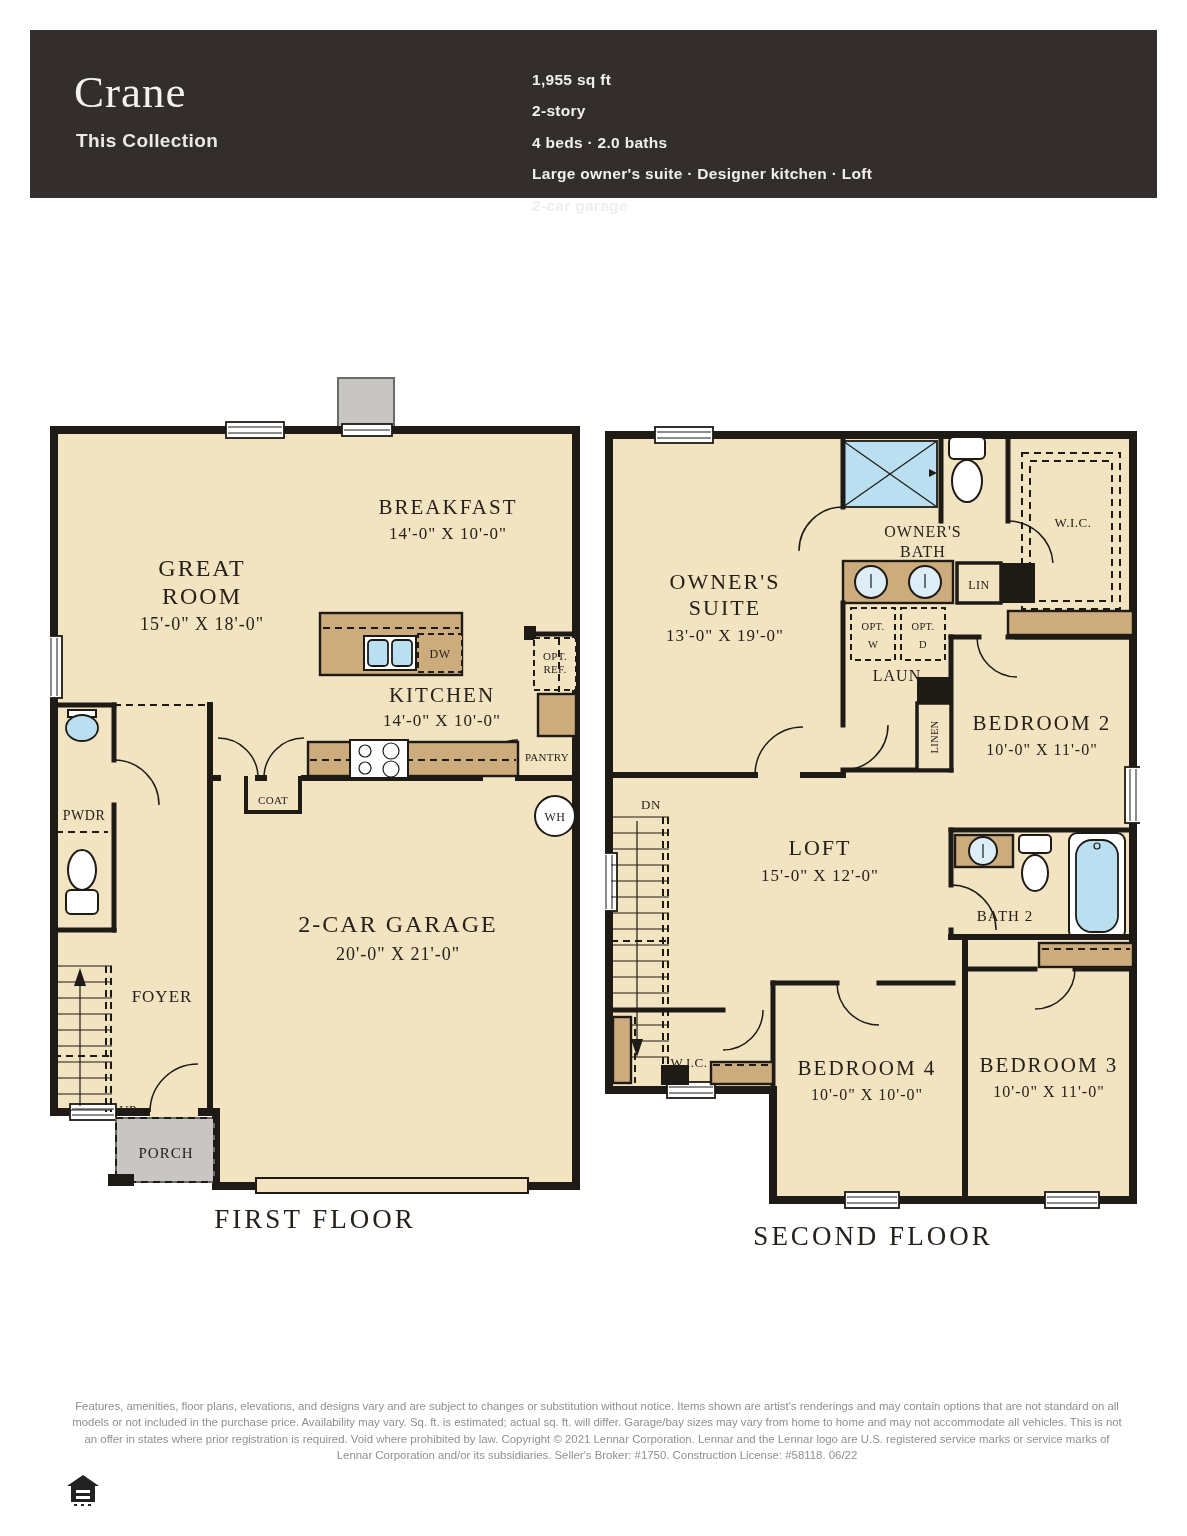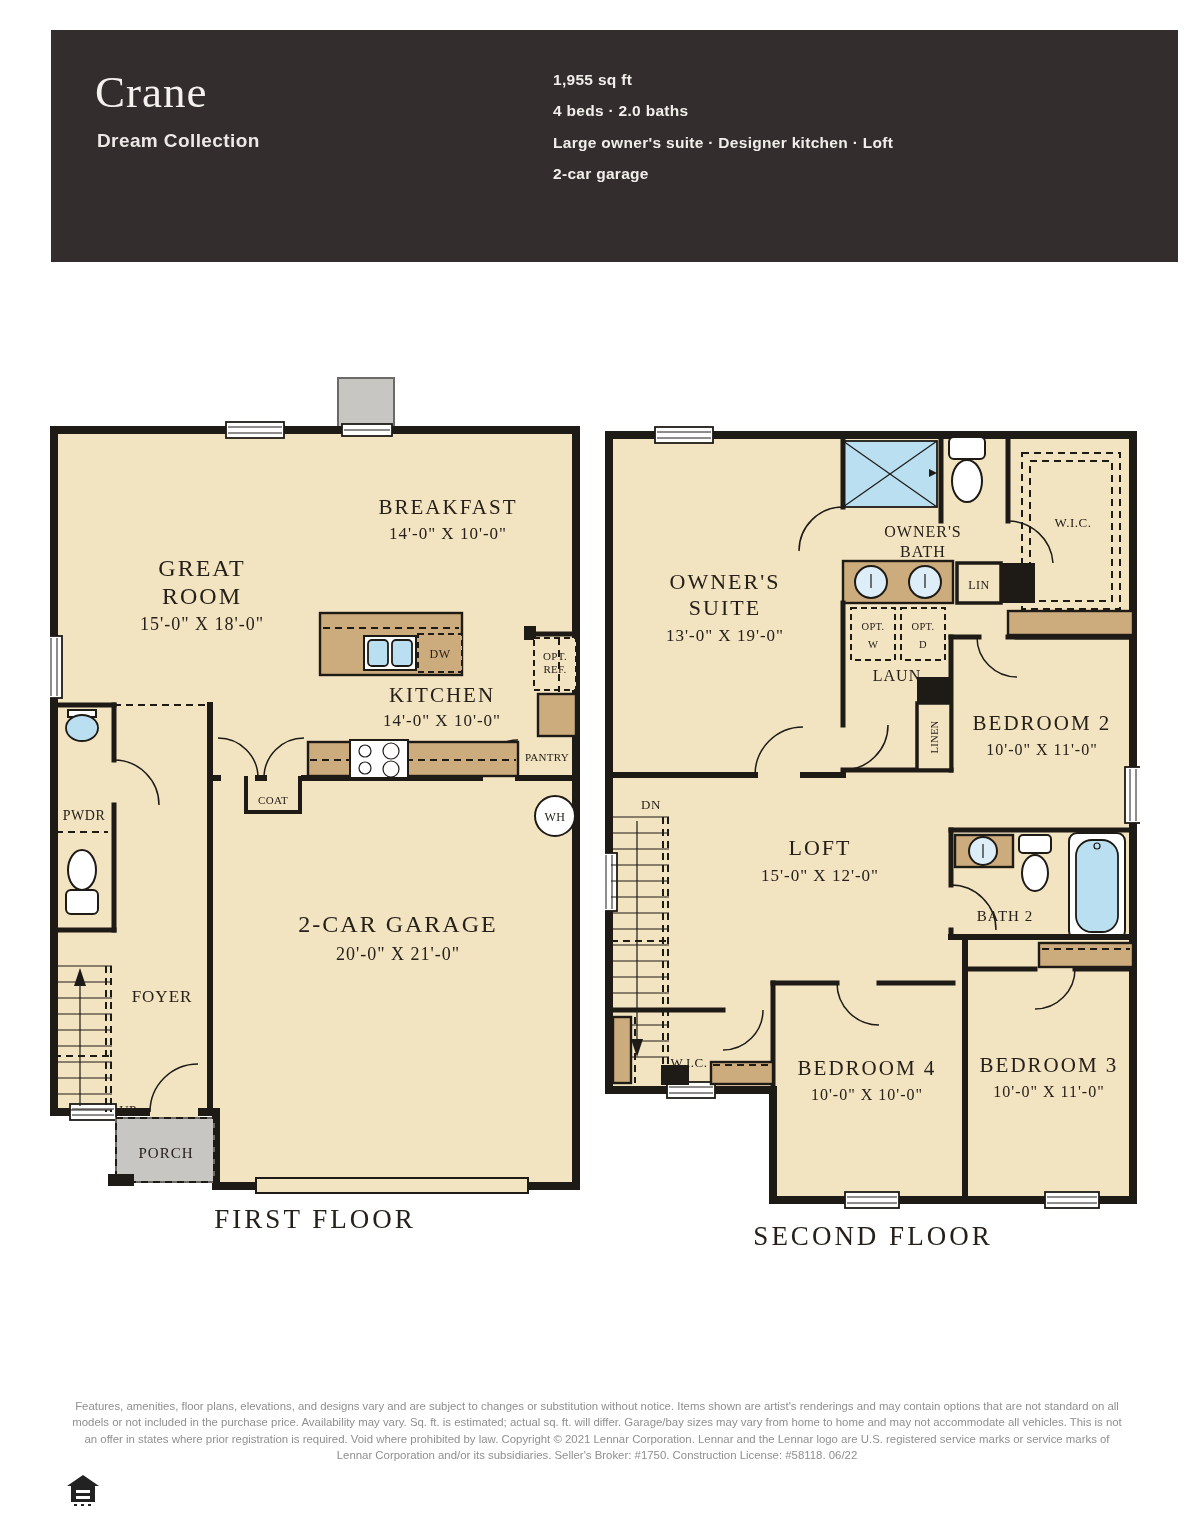--- a/index.html
+++ b/index.html
@@ -1,20 +1,20 @@
 <!DOCTYPE html>
 <html><head>
 <meta charset="utf-8">
 <style>
   html,body{margin:0;padding:0;background:#ffffff;}
   .page{position:relative;width:1187px;height:1536px;background:#ffffff;
         font-family:"Liberation Sans",sans-serif;overflow:hidden;}
 
   
-  .hero{position:absolute;left:30px;top:30px;width:1127px;height:232px;background:#332e2d;margin-left:21px;}
+  .hero{position:absolute;left:30px;top:30px;width:1127px;height:168px;background:#332e2d;}
   .hero-title{position:absolute;left:44px;top:36px;font-family:"Liberation Serif",serif;
               font-size:45px;font-weight:400;color:#f4f1ee;letter-spacing:1px;}
   .hero-sub{position:absolute;left:46px;top:100px;font-size:19px;font-weight:700;
             color:#ecE9e6;letter-spacing:.4px;}
   .hero-specs{position:absolute;left:502px;top:34px;}
   .hero-specs .spec{font-size:15.5px;font-weight:700;color:#f1eeeb;
                     line-height:31.4px;letter-spacing:.3px;}
 
   
   svg text{font-family:"Liberation Serif",serif;fill:#26201a;}
@@ -53,23 +53,24 @@
          font-size:11.4px;line-height:1.43;color:#8f8f8f;text-align:center;}
   .eho{position:absolute;left:66px;top:1474px;width:34px;height:34px;}
 </style>
 </head>
 <body>
 
 <div class="page">
 
   <div class="hero">
     <div class="hero-title">Crane</div>
-    <div class="hero-sub">Dream Collection</div>
+    <div class="hero-sub">This Collection</div>
     <div class="hero-specs">
       <div class="spec">1,955 sq ft</div>
+      <div class="spec">2-story</div>
       <div class="spec">4 beds · 2.0 baths</div>
       <div class="spec">Large owner's suite · Designer kitchen · Loft</div>
       <div class="spec">2-car garage</div>
     </div>
   </div>
 
   <svg style="position:absolute;left:50px;top:370px" width="530" height="880" viewBox="0 0 530 880">
 
     <rect class="gray" x="288" y="8" width="56" height="52"></rect>
 

